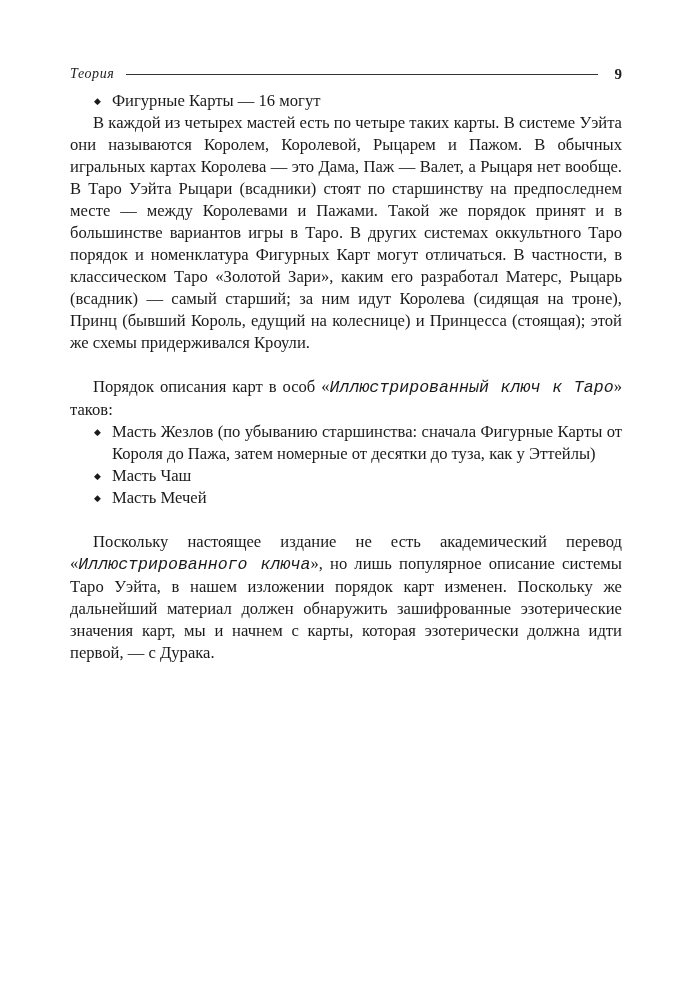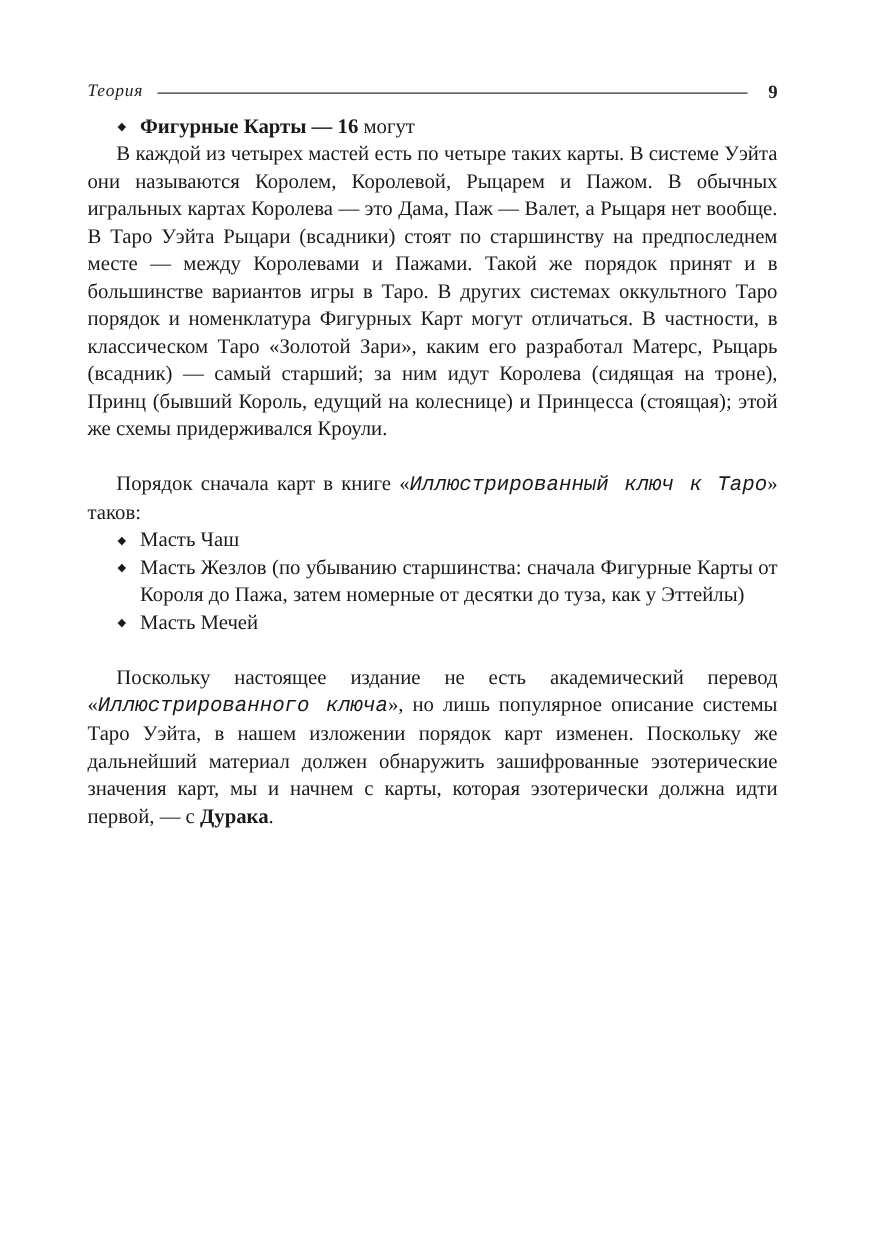--- a/index.html
+++ b/index.html
@@ -15,45 +15,45 @@
   .content p { margin: 0; text-align: justify; }
   .indent { text-indent: 23px; }
   .bullet-line { position: relative; padding-left: 42px; }
   .bullet-line::before { content: "\25C6"; position: absolute; left: 24px; top: 0;
                          font-size: 9px; line-height: 22px; }
   ul.list { list-style: none; margin: 0; padding: 0; }
   ul.list li { position: relative; padding-left: 42px; text-align: justify; }
   ul.list li::before { content: "\25C6"; position: absolute; left: 24px; top: 0;
                        font-size: 9px; line-height: 22px; }
   .gap { height: 22px; }
-  b { font-weight: bold; }
+  b { font-weight: normal; }
   i { font-style: italic; font-family: Liberation Mono, monospace; }
 </style>
 </head>
 <body>
 
 <div class="header">
   <span class="section">Теория</span>
   <span class="rule"></span>
   <span class="pageno">9</span>
 </div>
 
 <div class="content">
 
   <p class="bullet-line"><b>Фигурные Карты — 16</b><span> могут</span></p>
 
   <p class="indent">В каждой из четырех мастей есть по четыре таких карты. В системе Уэйта они называются Королем, Королевой, Рыцарем и Пажом. В обычных игральных картах Королева — это Дама, Паж — Валет, а Рыцаря нет вообще. В Таро Уэйта Рыцари (всадники) стоят по старшинству на предпоследнем месте — между Королевами и Пажами. Такой же порядок принят и в большинстве вариантов игры в Таро. В других системах оккультного Таро порядок и номенклатура Фигурных Карт могут отличаться. В частности, в классическом Таро «Золотой Зари», каким его разработал Матерс, Рыцарь (всадник) — самый старший; за ним идут Королева (сидящая на троне), Принц (бывший Король, едущий на колеснице) и Принцесса (стоящая); этой же схемы придерживался Кроули.</p>
 
   <div class="gap"></div>
 
-  <p class="indent"><span>Порядок сначала карт в книге «</span><i>Иллюстрированный ключ к Таро</i><span>» таков:</span></p>
+  <p class="indent"><span>Порядок описания карт в особ «</span><i>Иллюстрированный ключ к Таро</i><span>» таков:</span></p>
 
   <ul class="list">
+    <li>Масть Жезлов (по убыванию старшинства: сначала Фигурные Карты от Короля до Пажа, затем номерные от десятки до туза, как у Эттейлы)</li>
     <li>Масть Чаш</li>
-    <li>Масть Жезлов (по убыванию старшинства: сначала Фигурные Карты от Короля до Пажа, затем номерные от десятки до туза, как у Эттейлы)</li>
     <li>Масть Мечей</li>
   </ul>
 
   <div class="gap"></div>
 
   <p class="indent"><span>Поскольку настоящее издание не есть академический перевод «</span><i>Иллюстрированного ключа</i><span>», но лишь популярное описание системы Таро Уэйта, в нашем изложении порядок карт изменен. Поскольку же дальнейший материал должен обнаружить зашифрованные эзотерические значения карт, мы и начнем с карты, которая эзотерически должна идти первой, — с </span><b>Дурака</b><span>.</span></p>
 
 </div>
 
 </body></html>

